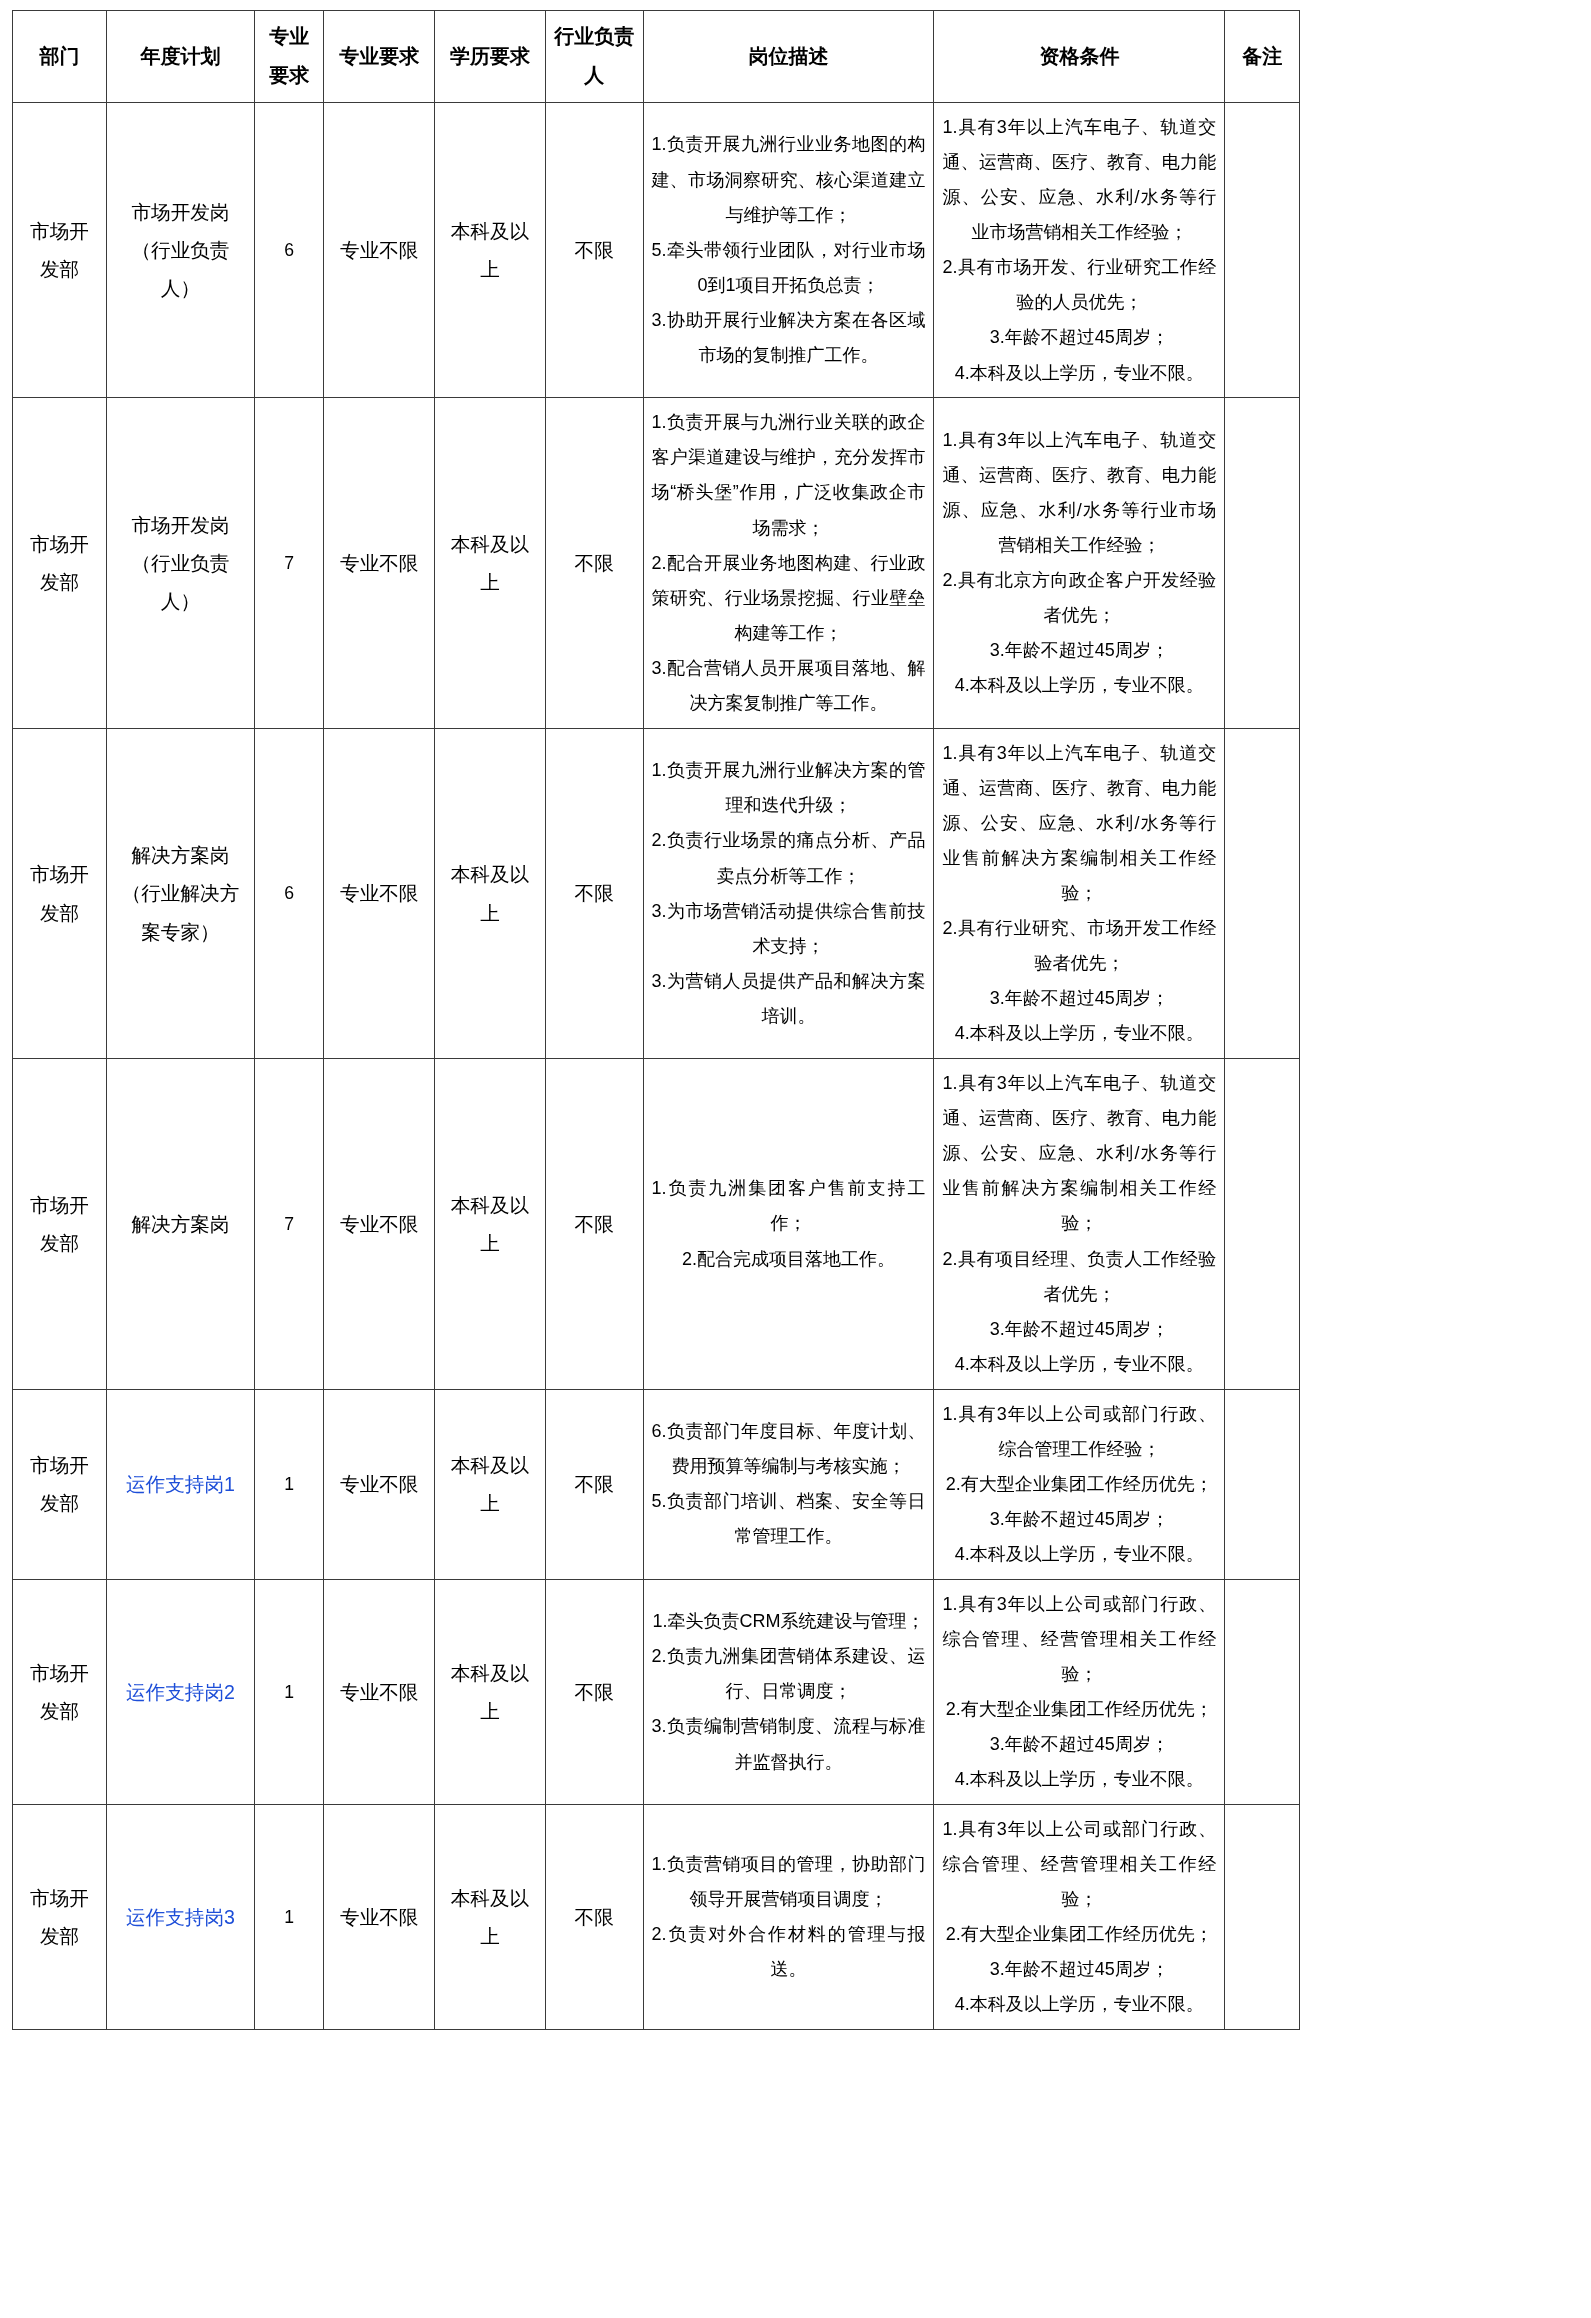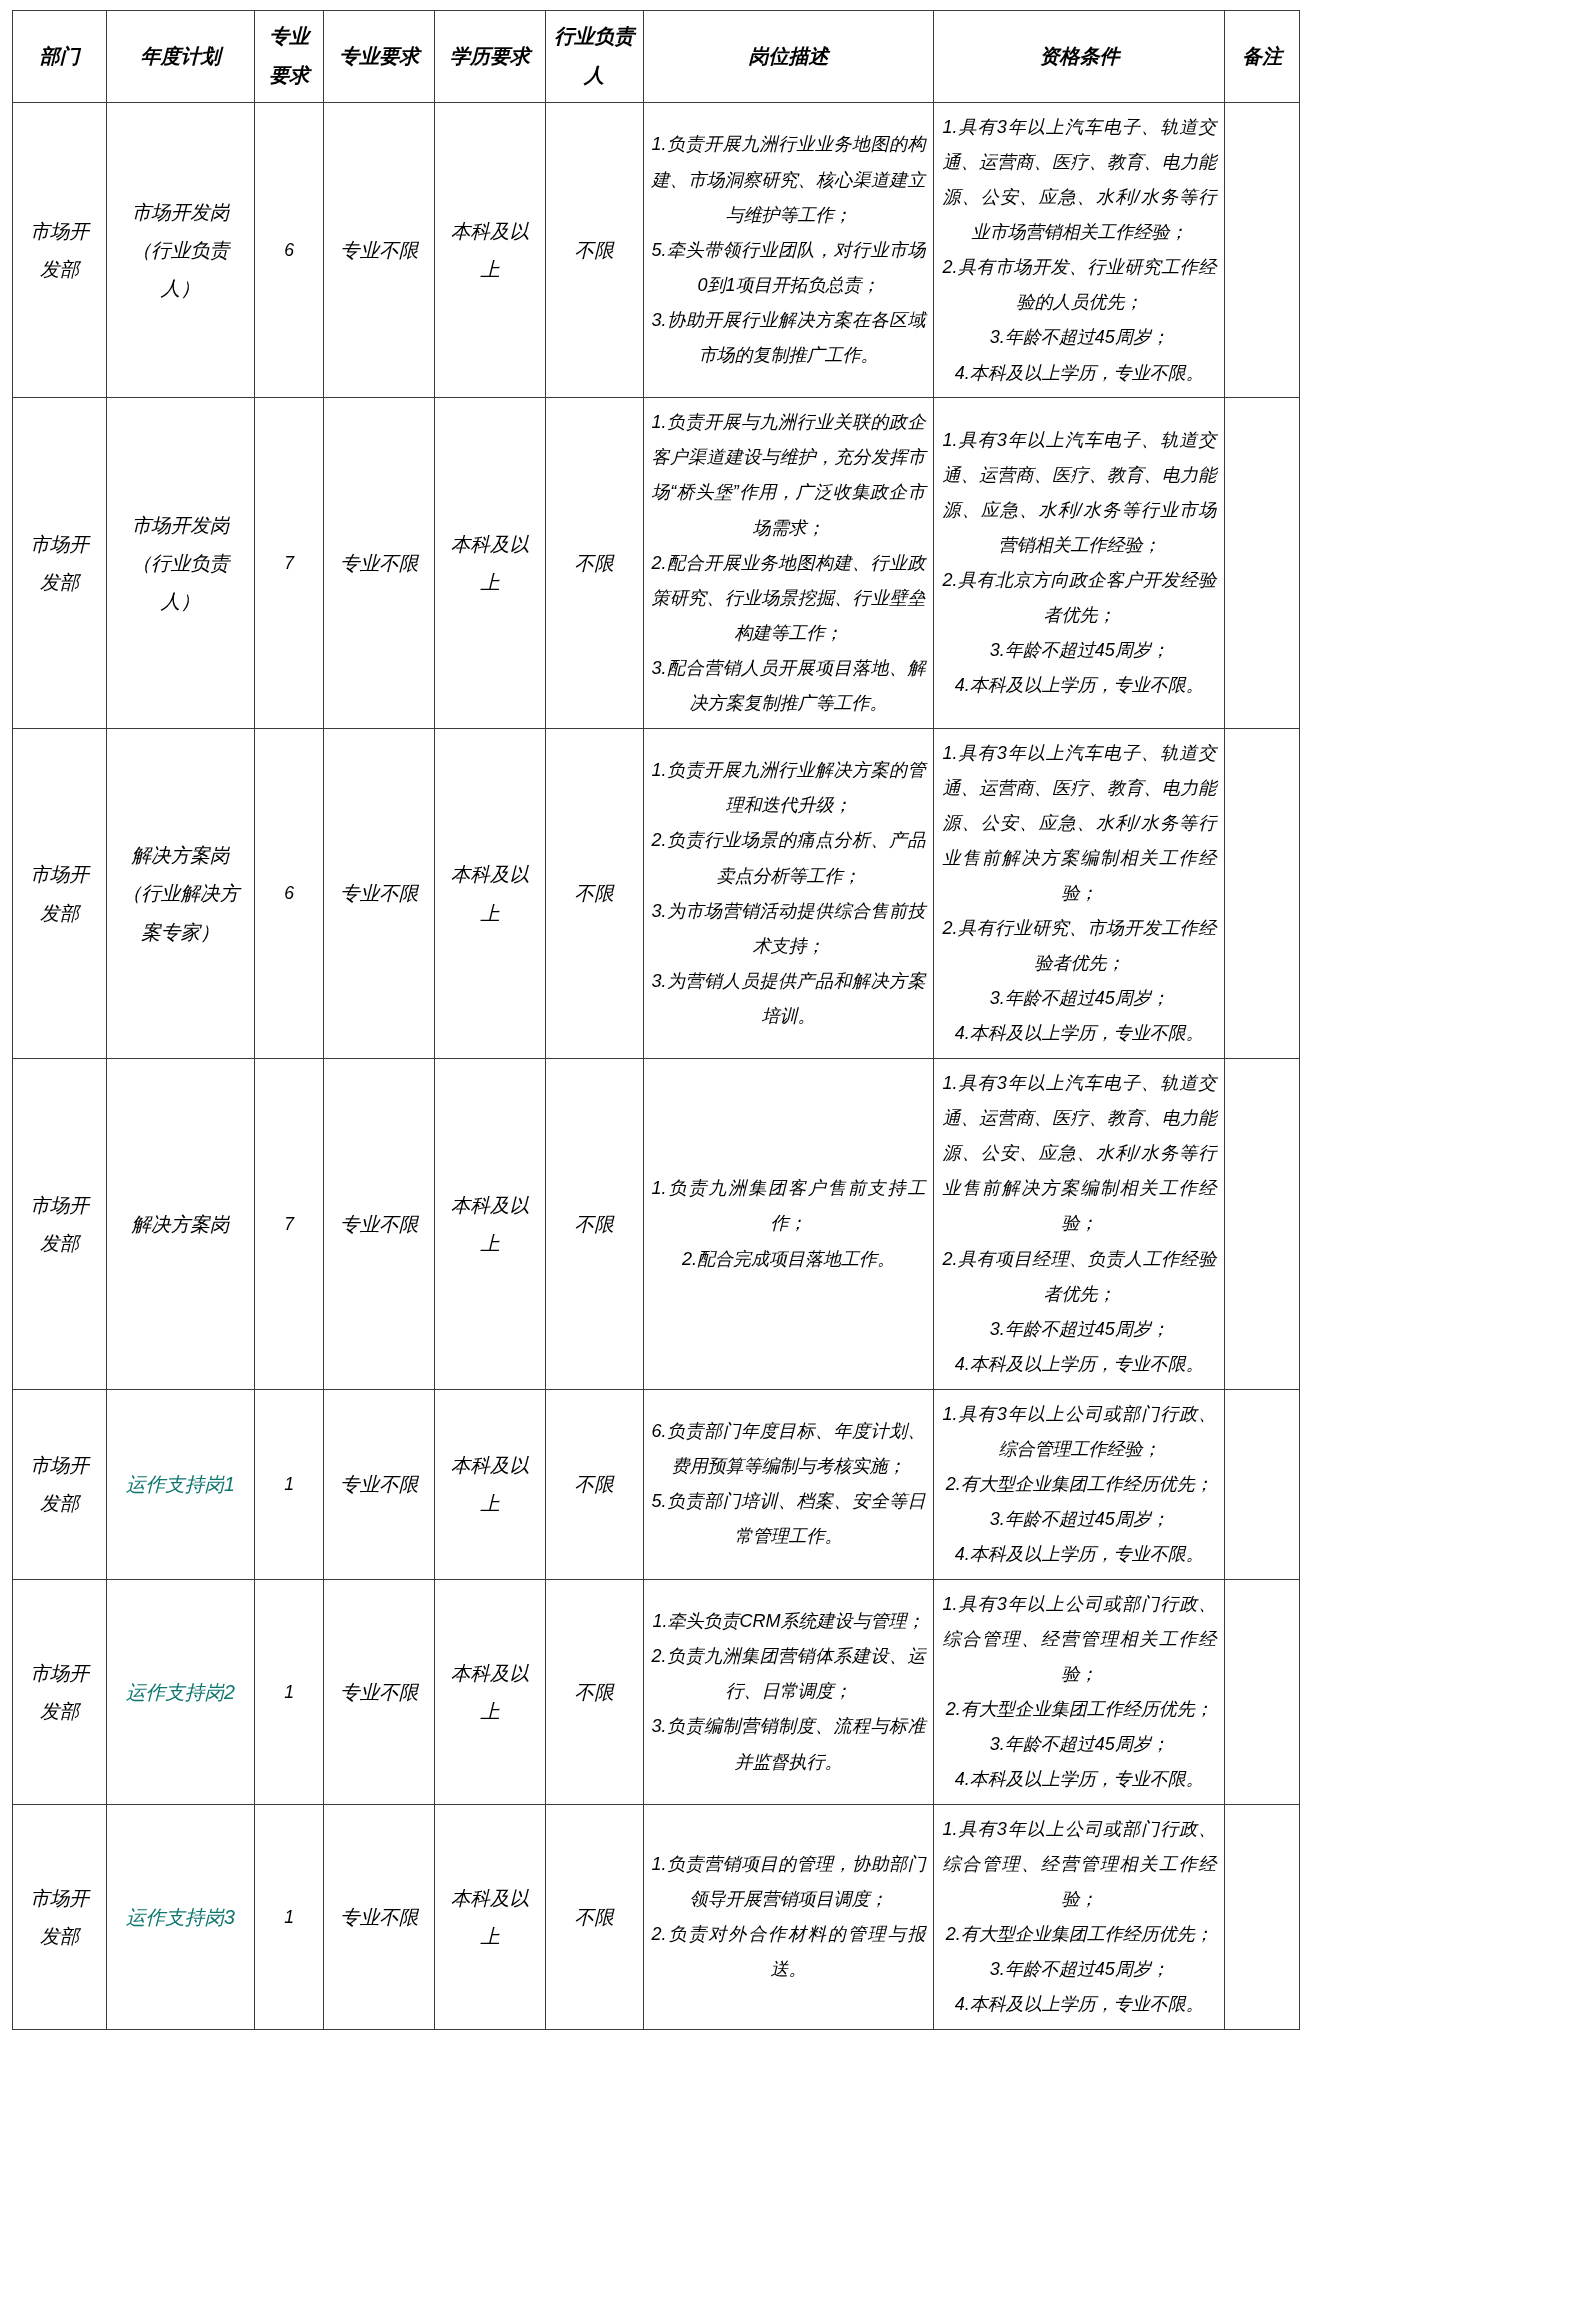--- a/index.html
+++ b/index.html
@@ -9,21 +9,20 @@
   }
   body {
     font-family: "Liberation Sans", sans-serif;
     color: #000000;
   }
   .page {
     width: 1312px;
     box-sizing: border-box;
     padding: 9.5px 12px 13.5px 12px;
     background: #ffffff;
-    font-style: italic;
   }
   table.job-table {
     width: 100%;
     border-collapse: collapse;
     table-layout: fixed;
     border: 1.4px solid #3a3a3a;
   }
   table.job-table th,
   table.job-table td {
     border: 1.4px solid #3a3a3a;
@@ -48,21 +47,21 @@
   col.c-qual      { width: 22.6%; }
   col.c-remark    { width: 5.8%; }
 
   td.dept, td.title, td.major, td.edu, td.political {
     font-size: 19.6px;
   }
   td.count {
     font-size: 17.6px;
   }
   td.title.muted {
-    color: #0f766e;
+    color: #1d4ed8;
   }
   td.desc, td.qual {
     font-size: 18px;
     text-align: center;
   }
   td.desc .line, td.qual .line {
     display: block;
     text-align: center;
     text-indent: 0;
   }

